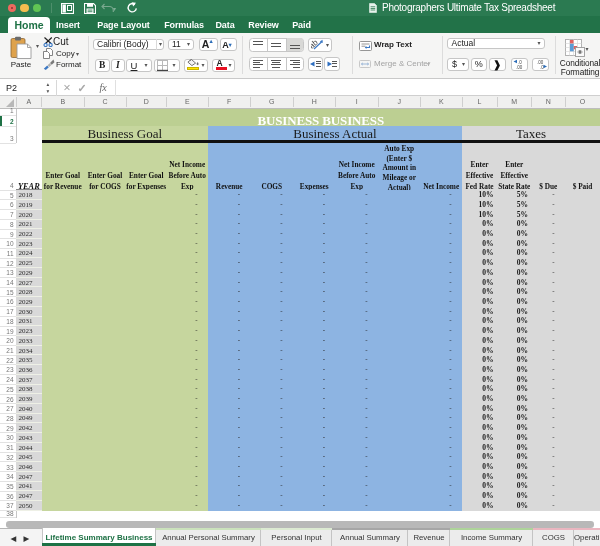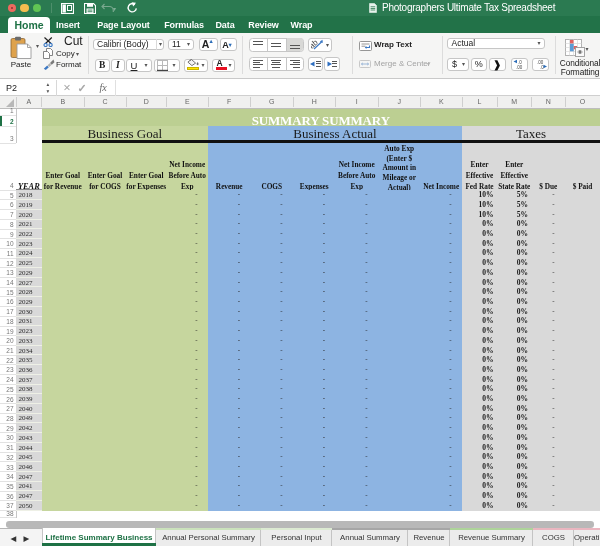--- a/index.html
+++ b/index.html
@@ -54,21 +54,21 @@
   </div>
 <div style="position:absolute;left:382px;top:0px;width:200px;height:15.5px;color:#fff;font-size:10px;letter-spacing:-0.25px;line-height:15.5px;white-space:nowrap">Photographers Ultimate Tax Spreadsheet</div>
 <div style="position:absolute;left:0px;top:15.5px;width:600px;height:17.5px;background:#227248"></div>
 <div style="position:absolute;left:8px;top:16.5px;width:42px;height:16.5px;background:#fff;border-radius:4px 4px 0 0"></div>
 <div style="position:absolute;left:8px;top:16.5px;width:42px;height:16.5px;color:#1e7145;font-size:10.5px;font-weight:700;text-align:center;line-height:17.5px">Home</div>
 <div style="position:absolute;left:28px;top:16.5px;width:80px;height:16.5px;color:#fff;font-size:9px;font-weight:700;letter-spacing:-0.1px;text-align:center;line-height:17px;white-space:nowrap">Insert</div>
 <div style="position:absolute;left:83.5px;top:16.5px;width:80px;height:16.5px;color:#fff;font-size:9px;font-weight:700;letter-spacing:-0.1px;text-align:center;line-height:17px;white-space:nowrap">Page Layout</div>
 <div style="position:absolute;left:144px;top:16.5px;width:80px;height:16.5px;color:#fff;font-size:9px;font-weight:700;letter-spacing:-0.1px;text-align:center;line-height:17px;white-space:nowrap">Formulas</div>
 <div style="position:absolute;left:185px;top:16.5px;width:80px;height:16.5px;color:#fff;font-size:9px;font-weight:700;letter-spacing:-0.1px;text-align:center;line-height:17px;white-space:nowrap">Data</div>
 <div style="position:absolute;left:223.5px;top:16.5px;width:80px;height:16.5px;color:#fff;font-size:9px;font-weight:700;letter-spacing:-0.1px;text-align:center;line-height:17px;white-space:nowrap">Review</div>
-<div style="position:absolute;left:261.5px;top:16.5px;width:80px;height:16.5px;color:#fff;font-size:9px;font-weight:700;letter-spacing:-0.1px;text-align:center;line-height:17px;white-space:nowrap">Wrap</div>
+<div style="position:absolute;left:261.5px;top:16.5px;width:80px;height:16.5px;color:#fff;font-size:9px;font-weight:700;letter-spacing:-0.1px;text-align:center;line-height:17px;white-space:nowrap">Paid</div>
 <div style="position:absolute;left:0px;top:33px;width:600px;height:46px;background:#f5f5f4;border-bottom:1px solid #c9c9c9"></div>
 <div style="position:absolute;left:87.5px;top:36px;width:1px;height:38px;background:#dcdcdc"></div>
 <div style="position:absolute;left:241.5px;top:36px;width:1px;height:38px;background:#dcdcdc"></div>
 <div style="position:absolute;left:352px;top:36px;width:1px;height:38px;background:#dcdcdc"></div>
 <div style="position:absolute;left:442px;top:36px;width:1px;height:38px;background:#dcdcdc"></div>
 <div style="position:absolute;left:555px;top:36px;width:1px;height:38px;background:#dcdcdc"></div>
 <div style="position:absolute;left:8px;top:36px;width:26px;height:24px;">
     <svg width="26" height="24" viewBox="0 0 26 24">
 <rect x="3" y="2.5" width="14" height="19" rx="1.5" fill="#dea24c" stroke="#8a6433" stroke-width="0.8"></rect>
 <rect x="7" y="0.8" width="6" height="3.6" rx="1" fill="#6b6b6b"></rect>
@@ -78,21 +78,21 @@
   </div>
 <div style="position:absolute;left:4px;top:60px;width:34px;height:9px;color:#222;font-size:8px;text-align:center;line-height:9px">Paste</div>
 <div style="position:absolute;left:36px;top:42px;width:8px;height:8px;color:#555;font-size:6px;line-height:8px">▾</div>
 <div style="position:absolute;left:42.5px;top:36.5px;width:11px;height:10px;">
     <svg width="11" height="10" viewBox="0 0 11 10">
       <path d="M1.5 0.5 L8 6.5 M8.8 0.5 L2.5 6.5" stroke="#222" stroke-width="1.2"></path>
       <circle cx="2.6" cy="8" r="1.6" fill="none" stroke="#3b78c3" stroke-width="1.1"></circle>
       <circle cx="7.6" cy="8" r="1.6" fill="none" stroke="#3b78c3" stroke-width="1.1"></circle>
     </svg>
   </div>
-<div style="position:absolute;left:64px;top:37px;width:30px;height:9px;color:#222;font-size:12px;line-height:9px">Cut</div>
+<div style="position:absolute;left:53px;top:37px;width:30px;height:9px;color:#222;font-size:10px;line-height:9px">Cut</div>
 <div style="position:absolute;left:43px;top:47.5px;width:10px;height:11px;">
     <svg width="10" height="11" viewBox="0 0 10 11">
       <path d="M3.5 0.5 h4 l2 2 v5 h-6 z" fill="#fff" stroke="#777" stroke-width="0.9"></path>
       <path d="M0.5 3.5 h4 l2 2 v5 h-6 z" fill="#fff" stroke="#777" stroke-width="0.9"></path>
     </svg>
   </div>
 <div style="position:absolute;left:56px;top:48.5px;width:34px;height:9px;color:#222;font-size:8px;line-height:9px">Copy</div>
 <div style="position:absolute;left:76px;top:49.5px;width:8px;height:8px;color:#555;font-size:6px;line-height:8px">▾</div>
 <div style="position:absolute;left:42.5px;top:59px;width:12px;height:11px;">
     <svg width="12" height="11" viewBox="0 0 12 11">
@@ -371,21 +371,21 @@
 <div style="position:absolute;left:0px;top:481.91700000000003px;width:13.5px;height:9px;color:#777;font-size:6.5px;text-align:right;line-height:9px;">35</div>
 <div style="position:absolute;left:0px;top:490.617px;width:16px;height:0.8px;background:#e2e2e2"></div>
 <div style="position:absolute;left:0px;top:491.624px;width:13.5px;height:9px;color:#777;font-size:6.5px;text-align:right;line-height:9px;">36</div>
 <div style="position:absolute;left:0px;top:500.324px;width:16px;height:0.8px;background:#e2e2e2"></div>
 <div style="position:absolute;left:0px;top:501.331px;width:13.5px;height:9px;color:#777;font-size:6.5px;text-align:right;line-height:9px;">37</div>
 <div style="position:absolute;left:0px;top:510.031px;width:16px;height:0.8px;background:#e2e2e2"></div>
 <div style="position:absolute;left:0px;top:508.63100000000003px;width:13.5px;height:9px;color:#777;font-size:6.5px;text-align:right;line-height:9px;">38</div>
 <div style="position:absolute;left:0px;top:517.331px;width:16px;height:0.8px;background:#e2e2e2"></div>
 <div style="position:absolute;left:0px;top:115.5px;width:2px;height:10.5px;background:#1e7145"></div>
 <div style="position:absolute;left:41.5px;top:108.5px;width:558.5px;height:17.5px;background:#bccf92"></div>
-<div style="position:absolute;left:41.5px;top:114.6px;width:558.5px;height:13px;color:#fff;font-size:13px;font-weight:700;text-align:center;letter-spacing:-0.15px;font-family:'Liberation Serif',serif;line-height:12.5px">SUMMARY SUMMARY</div>
+<div style="position:absolute;left:41.5px;top:114.6px;width:558.5px;height:13px;color:#fff;font-size:13px;font-weight:700;text-align:center;letter-spacing:-0.15px;font-family:'Liberation Serif',serif;line-height:12.5px">BUSINESS BUSINESS</div>
 <div style="position:absolute;left:41.5px;top:126px;width:166.5px;height:14.8px;background:#c6d69e"></div>
 <div style="position:absolute;left:208px;top:126px;width:254px;height:14.8px;background:#8db4e2"></div>
 <div style="position:absolute;left:462px;top:126px;width:138px;height:14.8px;background:#d9d9d9"></div>
 <div style="position:absolute;left:41.5px;top:125.3px;width:166.5px;height:15.5px;color:#1a1a1a;font-size:13px;text-align:center;line-height:17px;font-family:'Liberation Serif',serif">Business Goal</div>
 <div style="position:absolute;left:208px;top:125.3px;width:254px;height:15.5px;color:#1a1a1a;font-size:13px;text-align:center;line-height:17px;font-family:'Liberation Serif',serif">Business Actual</div>
 <div style="position:absolute;left:462px;top:125.3px;width:138px;height:15.5px;color:#1a1a1a;font-size:13px;text-align:center;line-height:17px;font-family:'Liberation Serif',serif">Taxes</div>
 <div style="position:absolute;left:41.5px;top:140.4px;width:558.5px;height:2.9px;background:#111"></div>
 <div style="position:absolute;left:41.5px;top:143.4px;width:166.5px;height:46.8px;background:#c6d69e"></div>
 <div style="position:absolute;left:208px;top:143.4px;width:254px;height:46.8px;background:#8db4e2"></div>
 <div style="position:absolute;left:462px;top:143.4px;width:138px;height:46.8px;background:#d9d9d9"></div>
@@ -813,21 +813,21 @@
 <div style="position:absolute;left:261px;top:528px;width:71px;height:2px;background:#dcead2"></div>
 <div style="position:absolute;left:261px;top:530px;width:71px;height:16px;color:#333;font-size:7.8px;text-align:center;line-height:16px;white-space:nowrap;overflow:hidden">Personal Input</div>
 <div style="position:absolute;left:332px;top:528px;width:76px;height:18px;background:#ececec;border-right:1px solid #c4c4c4"></div>
 <div style="position:absolute;left:332px;top:528px;width:76px;height:2px;background:#a6a6a6"></div>
 <div style="position:absolute;left:332px;top:530px;width:76px;height:16px;color:#333;font-size:7.8px;text-align:center;line-height:16px;white-space:nowrap;overflow:hidden">Annual Summary</div>
 <div style="position:absolute;left:408px;top:528px;width:42px;height:18px;background:#ececec;border-right:1px solid #c4c4c4"></div>
 <div style="position:absolute;left:408px;top:528px;width:42px;height:2px;background:#a6a6a6"></div>
 <div style="position:absolute;left:408px;top:530px;width:42px;height:16px;color:#333;font-size:7.8px;text-align:center;line-height:16px;white-space:nowrap;overflow:hidden">Revenue</div>
 <div style="position:absolute;left:450px;top:528px;width:83px;height:18px;background:#ececec;border-right:1px solid #c4c4c4"></div>
 <div style="position:absolute;left:450px;top:528px;width:83px;height:2px;background:#aed49a"></div>
-<div style="position:absolute;left:450px;top:530px;width:83px;height:16px;color:#333;font-size:7.8px;text-align:center;line-height:16px;white-space:nowrap;overflow:hidden">Revenue Summary</div>
+<div style="position:absolute;left:450px;top:530px;width:83px;height:16px;color:#333;font-size:7.8px;text-align:center;line-height:16px;white-space:nowrap;overflow:hidden">Income Summary</div>
 <div style="position:absolute;left:533px;top:528px;width:41px;height:18px;background:#ececec;border-right:1px solid #c4c4c4"></div>
 <div style="position:absolute;left:533px;top:528px;width:41px;height:2px;background:#eab6c0"></div>
 <div style="position:absolute;left:533px;top:530px;width:41px;height:16px;color:#333;font-size:7.8px;text-align:center;line-height:16px;white-space:nowrap;overflow:hidden">COGS</div>
 <div style="position:absolute;left:574px;top:528px;width:34px;height:18px;background:#ececec;border-right:1px solid #c4c4c4"></div>
 <div style="position:absolute;left:574px;top:528px;width:34px;height:2px;background:#eab6c0"></div>
 <div style="position:absolute;left:574px;top:530px;width:34px;height:16px;color:#333;font-size:7.8px;text-align:center;line-height:16px;white-space:nowrap;overflow:hidden">Operating</div>
 <div style="position:absolute;left:42px;top:528px;width:114px;height:18px;background:#fff;border-left:1px solid #c4c4c4;border-right:1px solid #c4c4c4"></div>
 <div style="position:absolute;left:42px;top:543px;width:114px;height:3px;background:#1e7145"></div>
 <div style="position:absolute;left:42px;top:530px;width:114px;height:15px;color:#1e7145;font-size:8px;font-weight:700;text-align:center;line-height:15px;white-space:nowrap">Lifetime Summary Business</div>
 </body></html>

